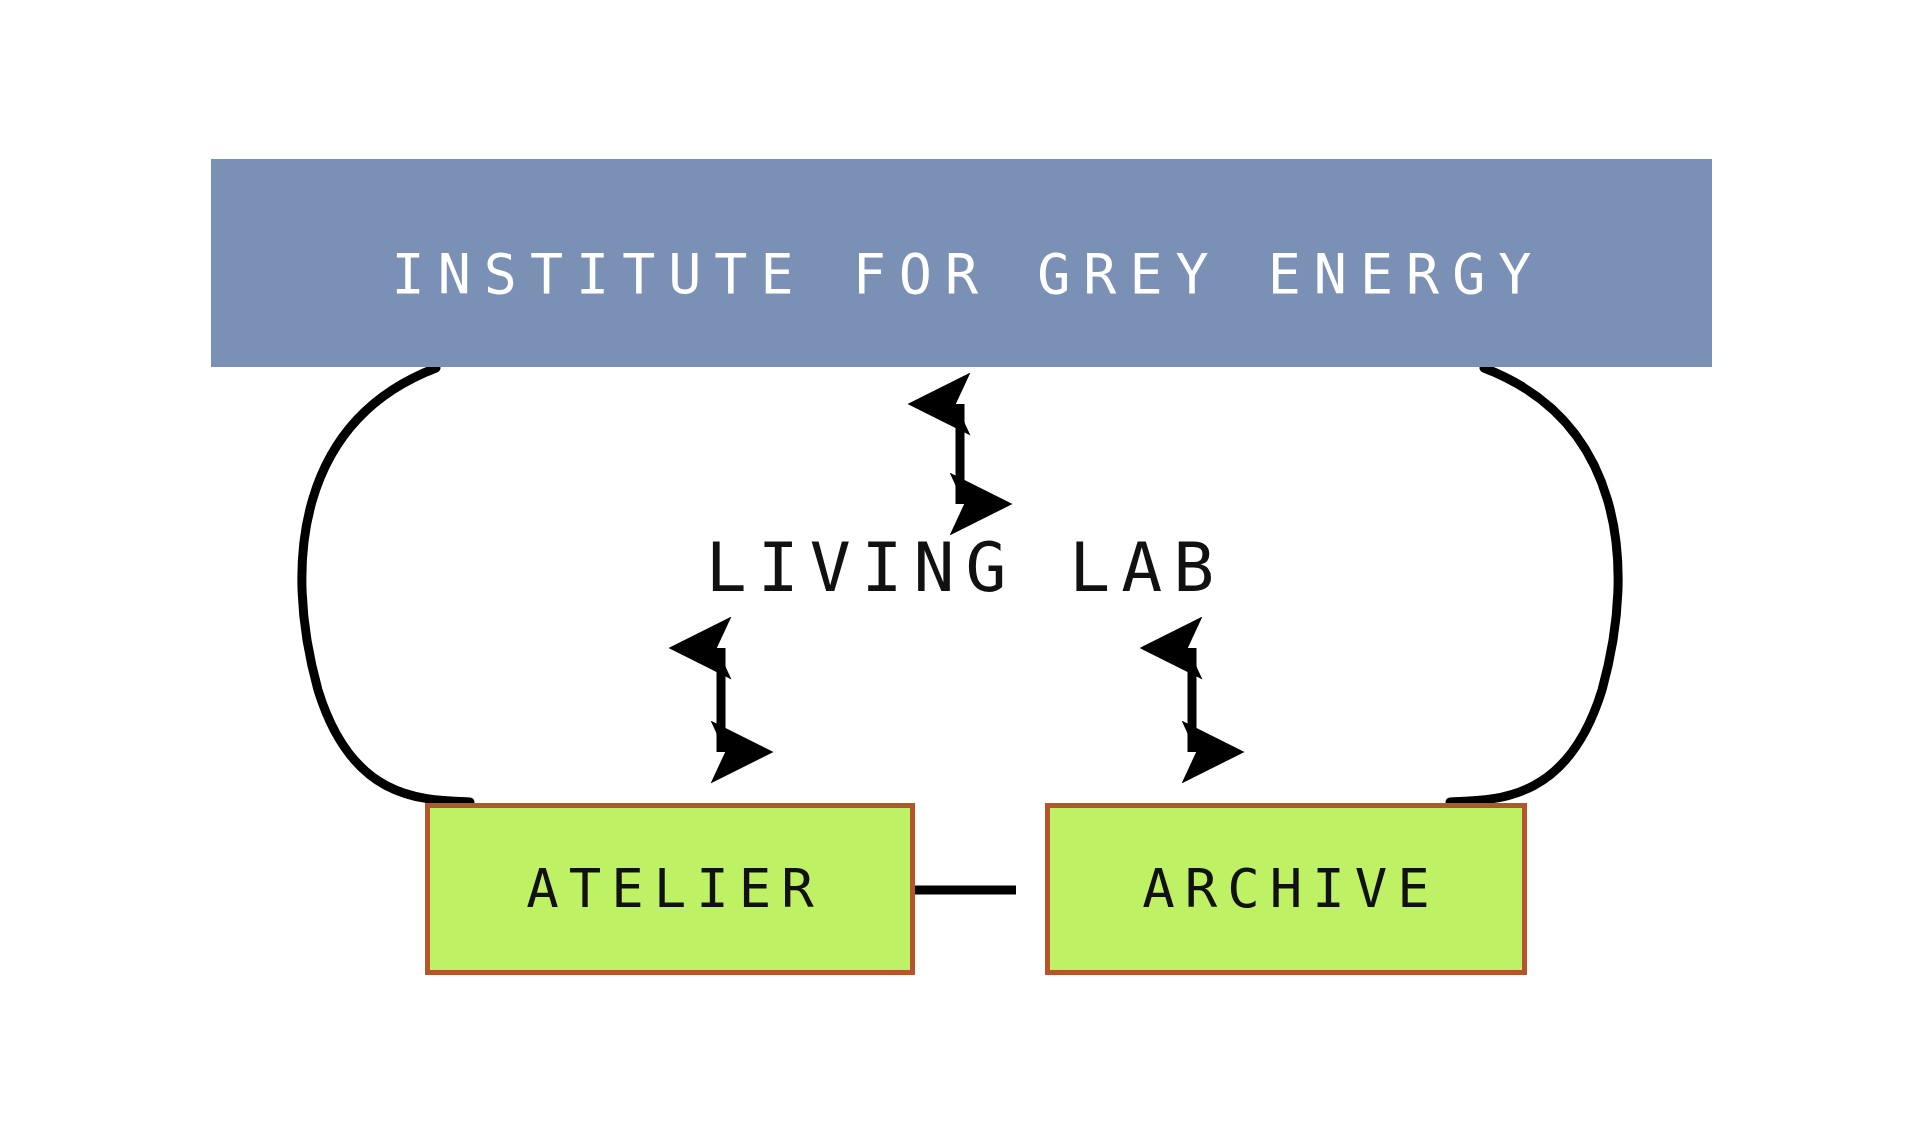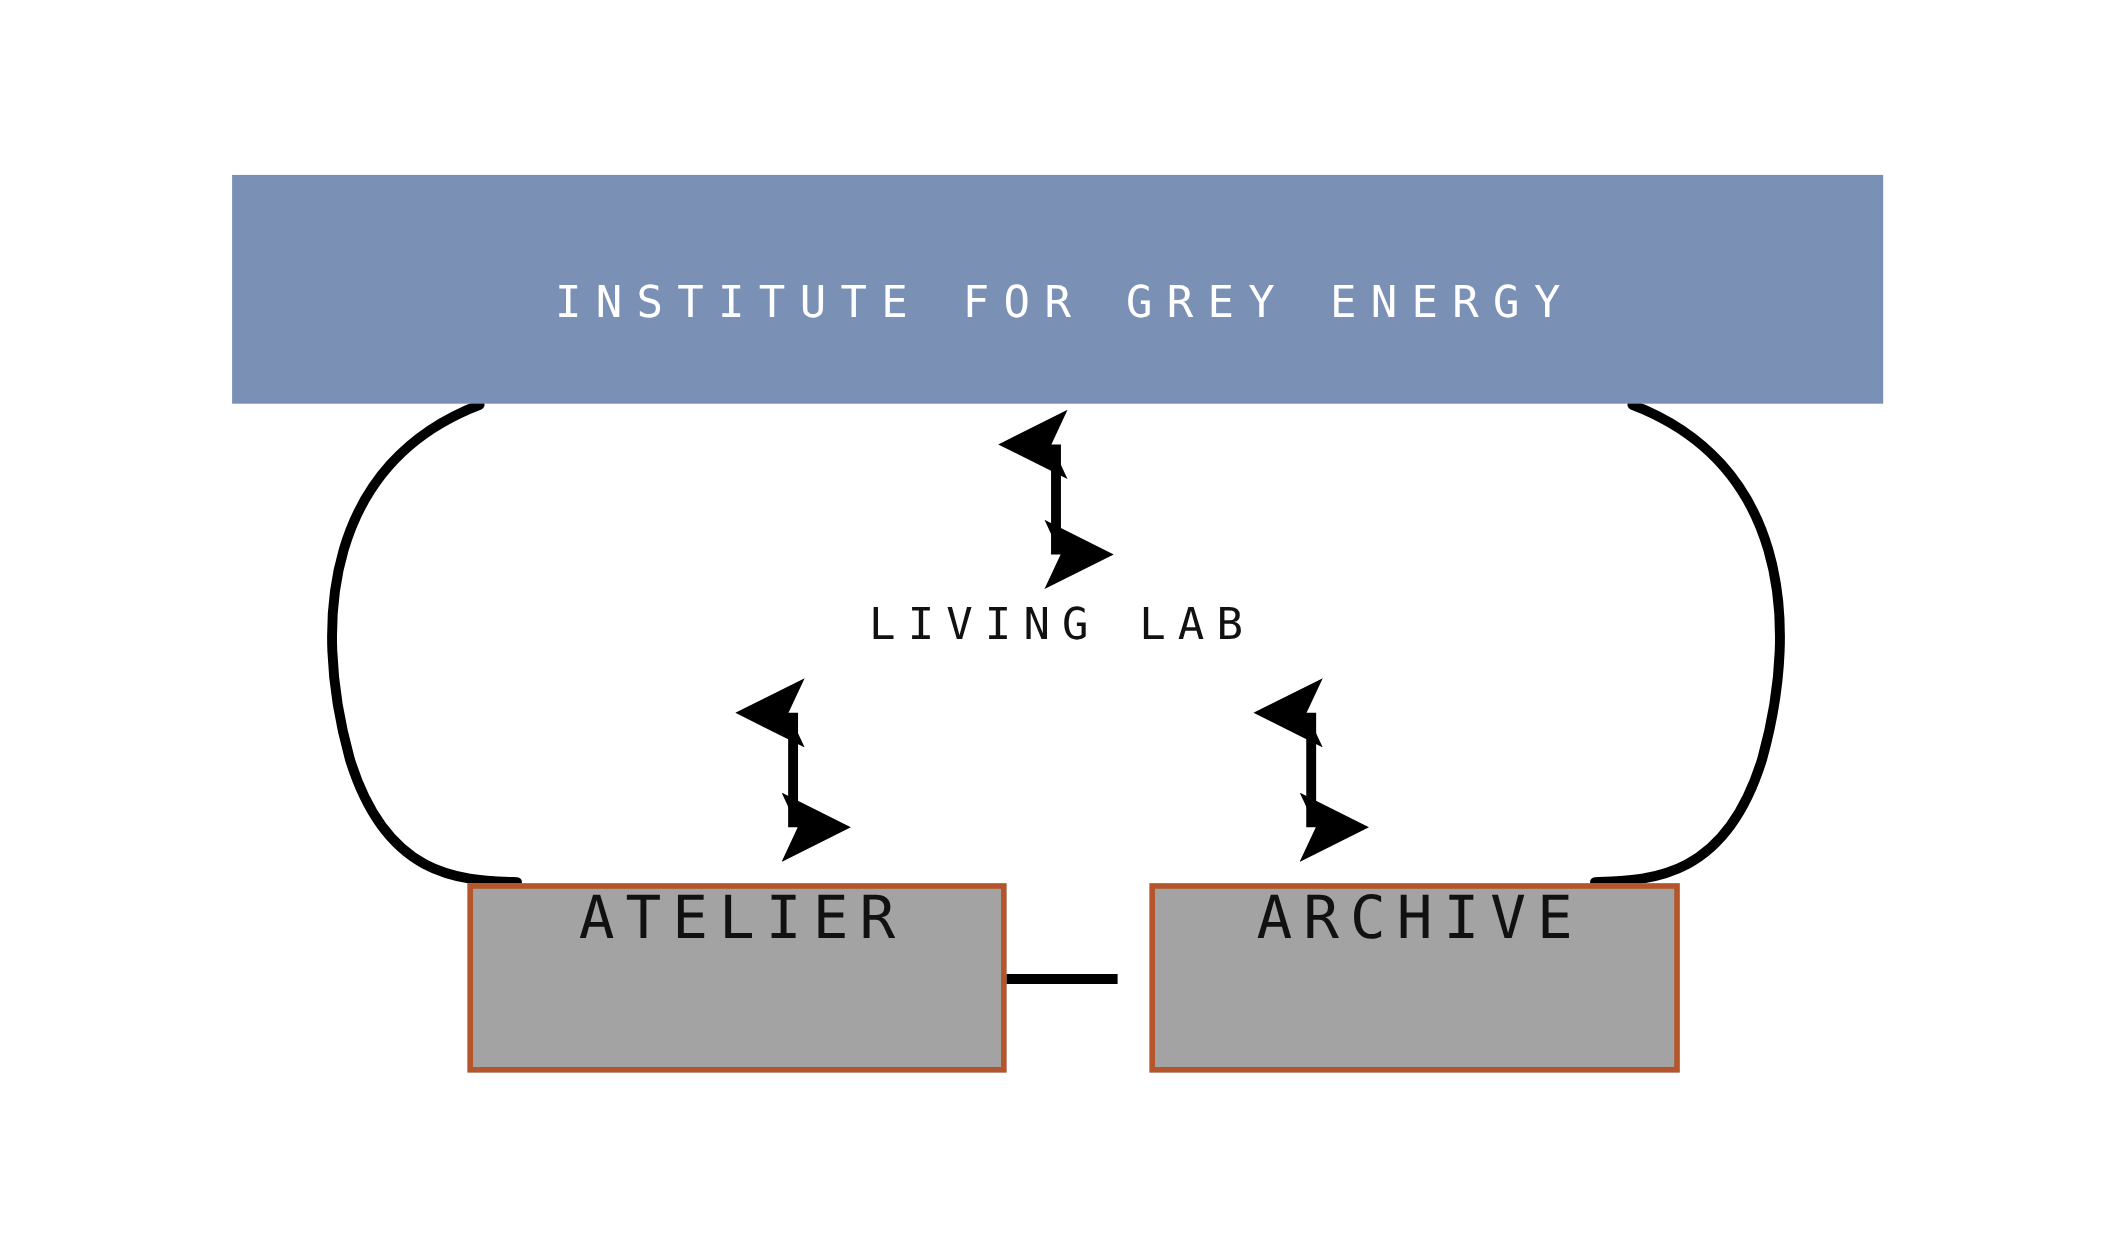--- a/index.html
+++ b/index.html
@@ -34,21 +34,21 @@
     width: 1501px;
     height: 208px;
     display: flex;
     align-items: center;
     justify-content: center;
     box-sizing: border-box;
   }
   .banner-label {
     color: #ffffff;
     font-family: "DejaVu Sans Mono", monospace;
-    font-size: 40px;
+    font-size: 55px;
     font-weight: 400;
     letter-spacing: 13px;
     text-indent: 13px;
     white-space: nowrap;
     line-height: 1;
     margin-top: 23px;
   }
 
   
   .center-node {
@@ -57,36 +57,36 @@
     top: 528px;
     width: 800px;
     height: 80px;
     display: flex;
     align-items: center;
     justify-content: center;
   }
   .center-label {
     color: #111111;
     font-family: "DejaVu Sans Mono", monospace;
-    font-size: 40px;
+    font-size: 68px;
     font-weight: 400;
     letter-spacing: 11px;
     text-indent: 11px;
     white-space: nowrap;
     line-height: 1;
   }
 
   
   .node-box {
     position: absolute;
     box-sizing: border-box;
-    background: #a3a3a3;
+    background: #bef264;
     border: 5px solid #b4552b;
     display: flex;
-    align-items: flex-start;
+    align-items: center;
     justify-content: center;
   }
   .node-box.left  { left: 425px;  top: 803px; width: 490px; height: 172px; }
   .node-box.right { left: 1010px; top: 803px; width: 482px; height: 172px; margin-left: 35px; }
   .node-label {
     color: #111111;
     font-family: "DejaVu Sans Mono", monospace;
     font-size: 54px;
     font-weight: 400;
     letter-spacing: 10px;

